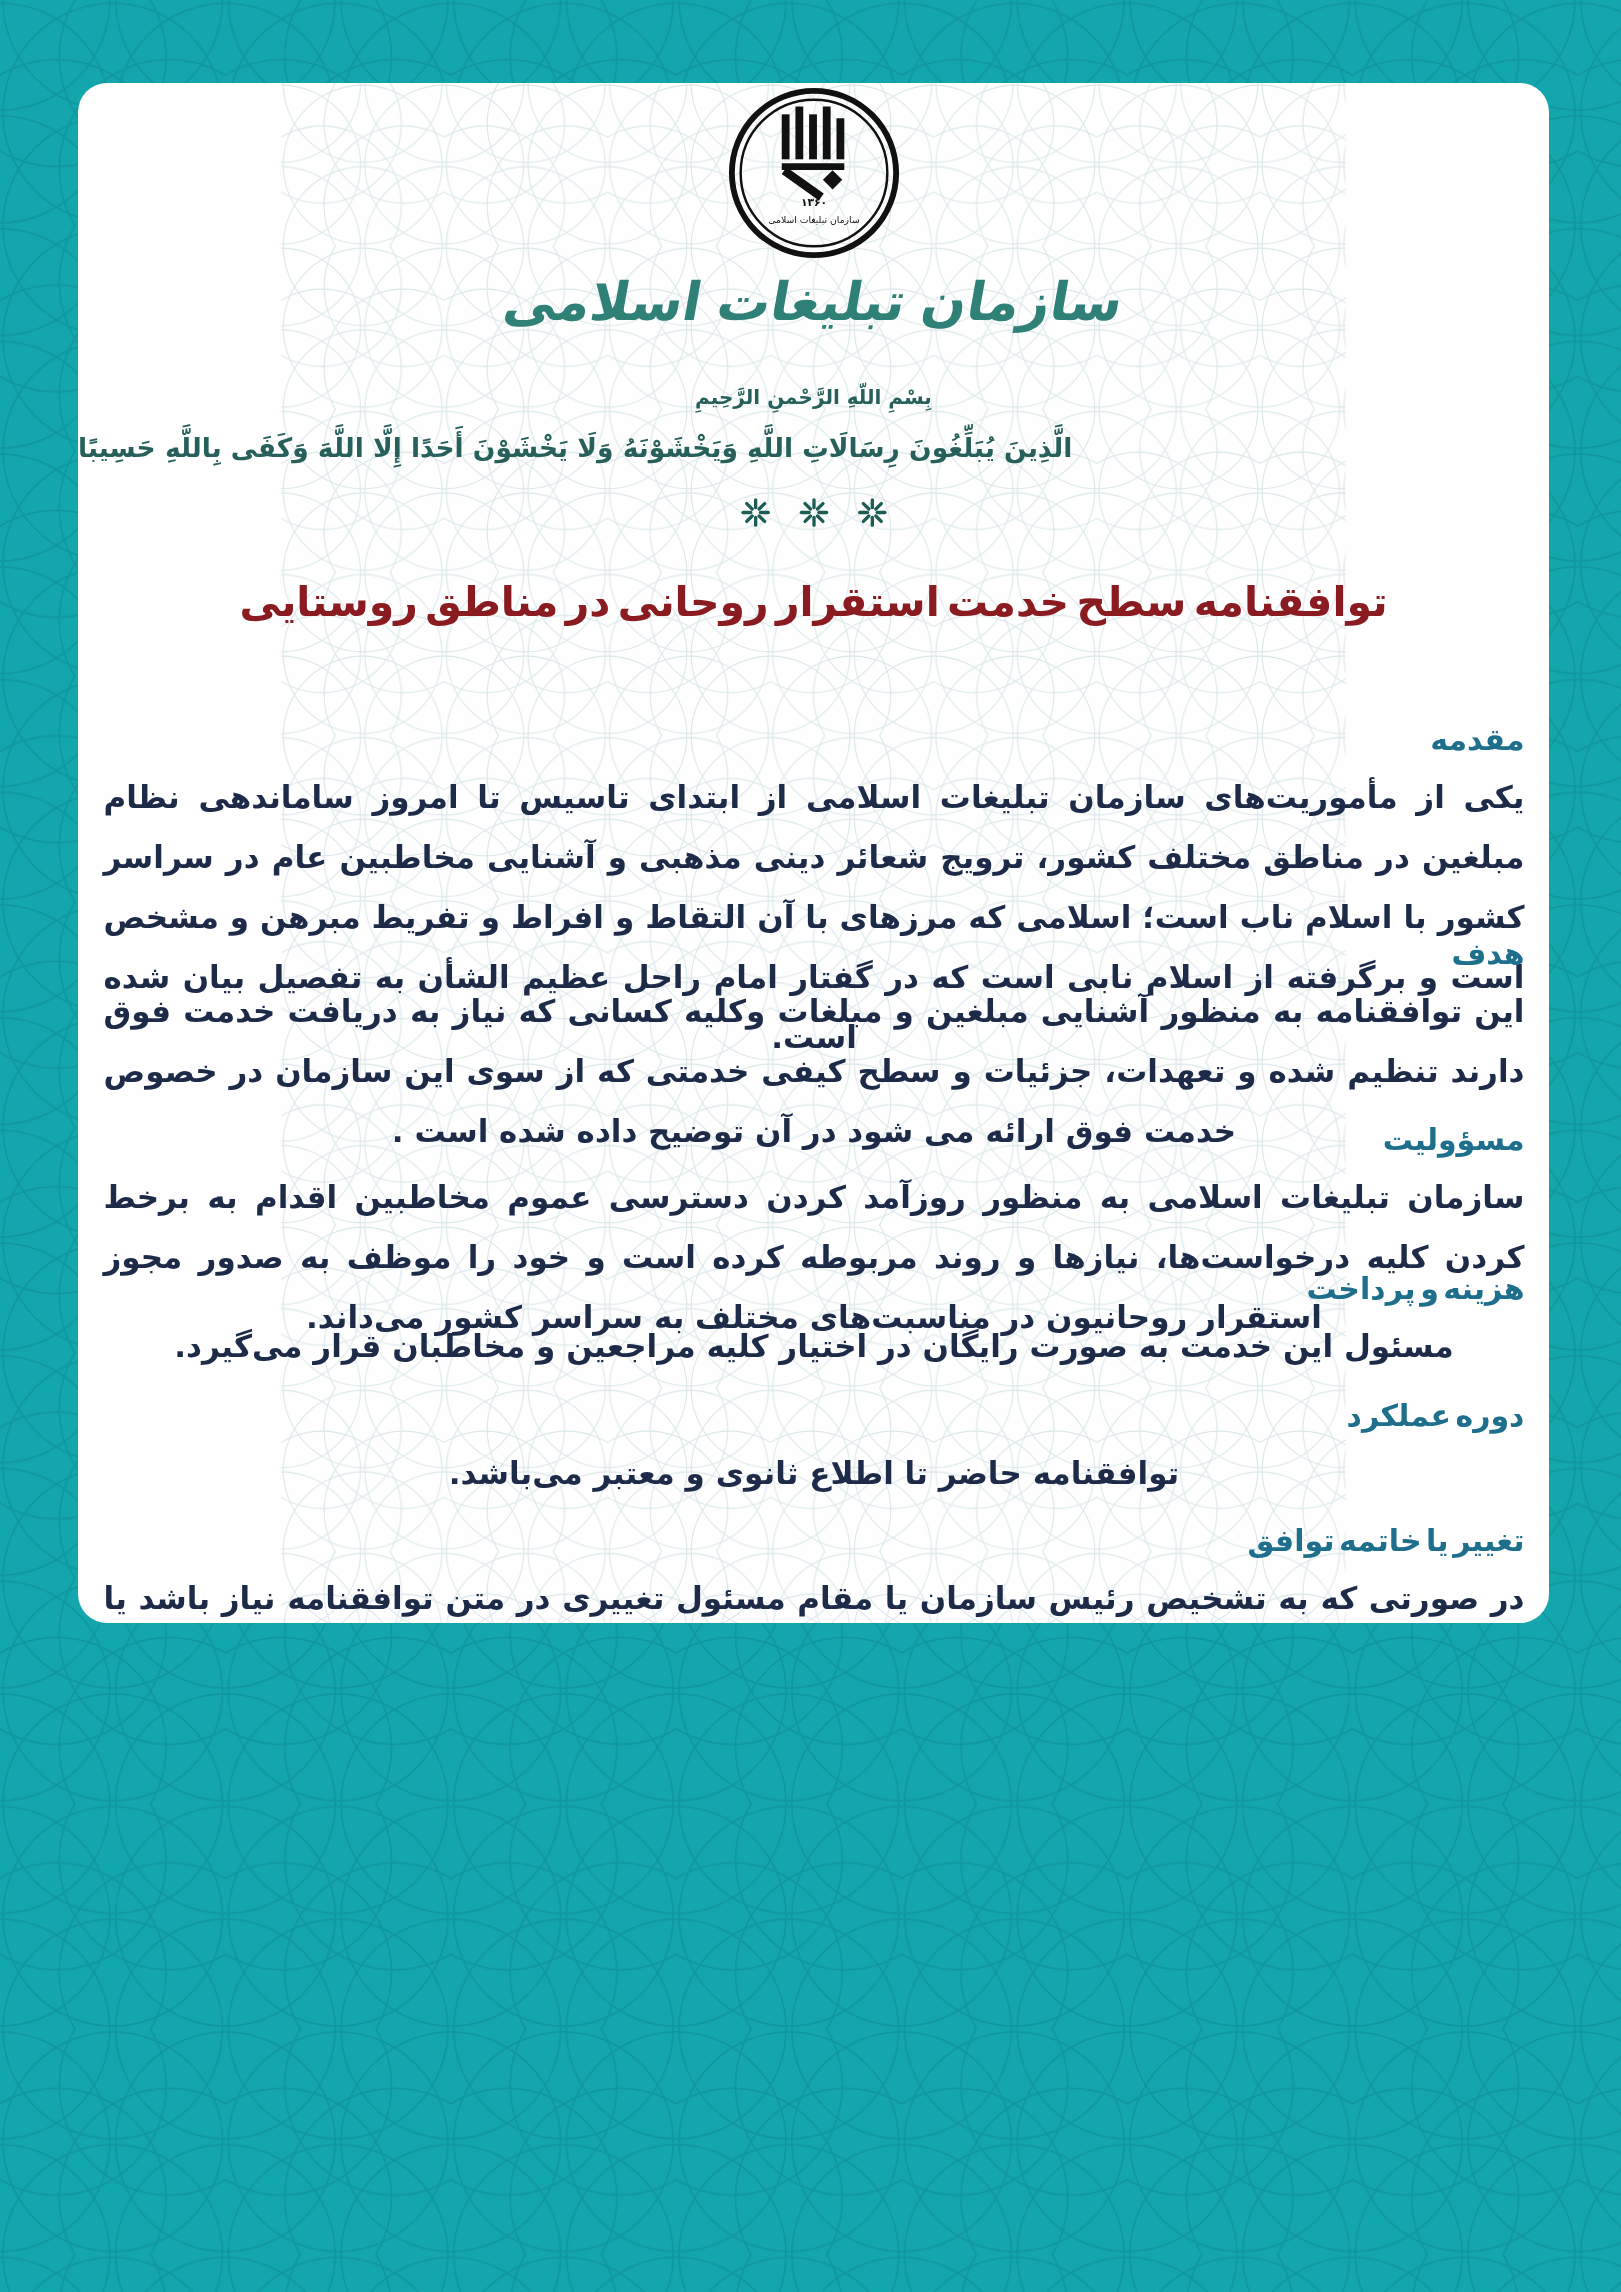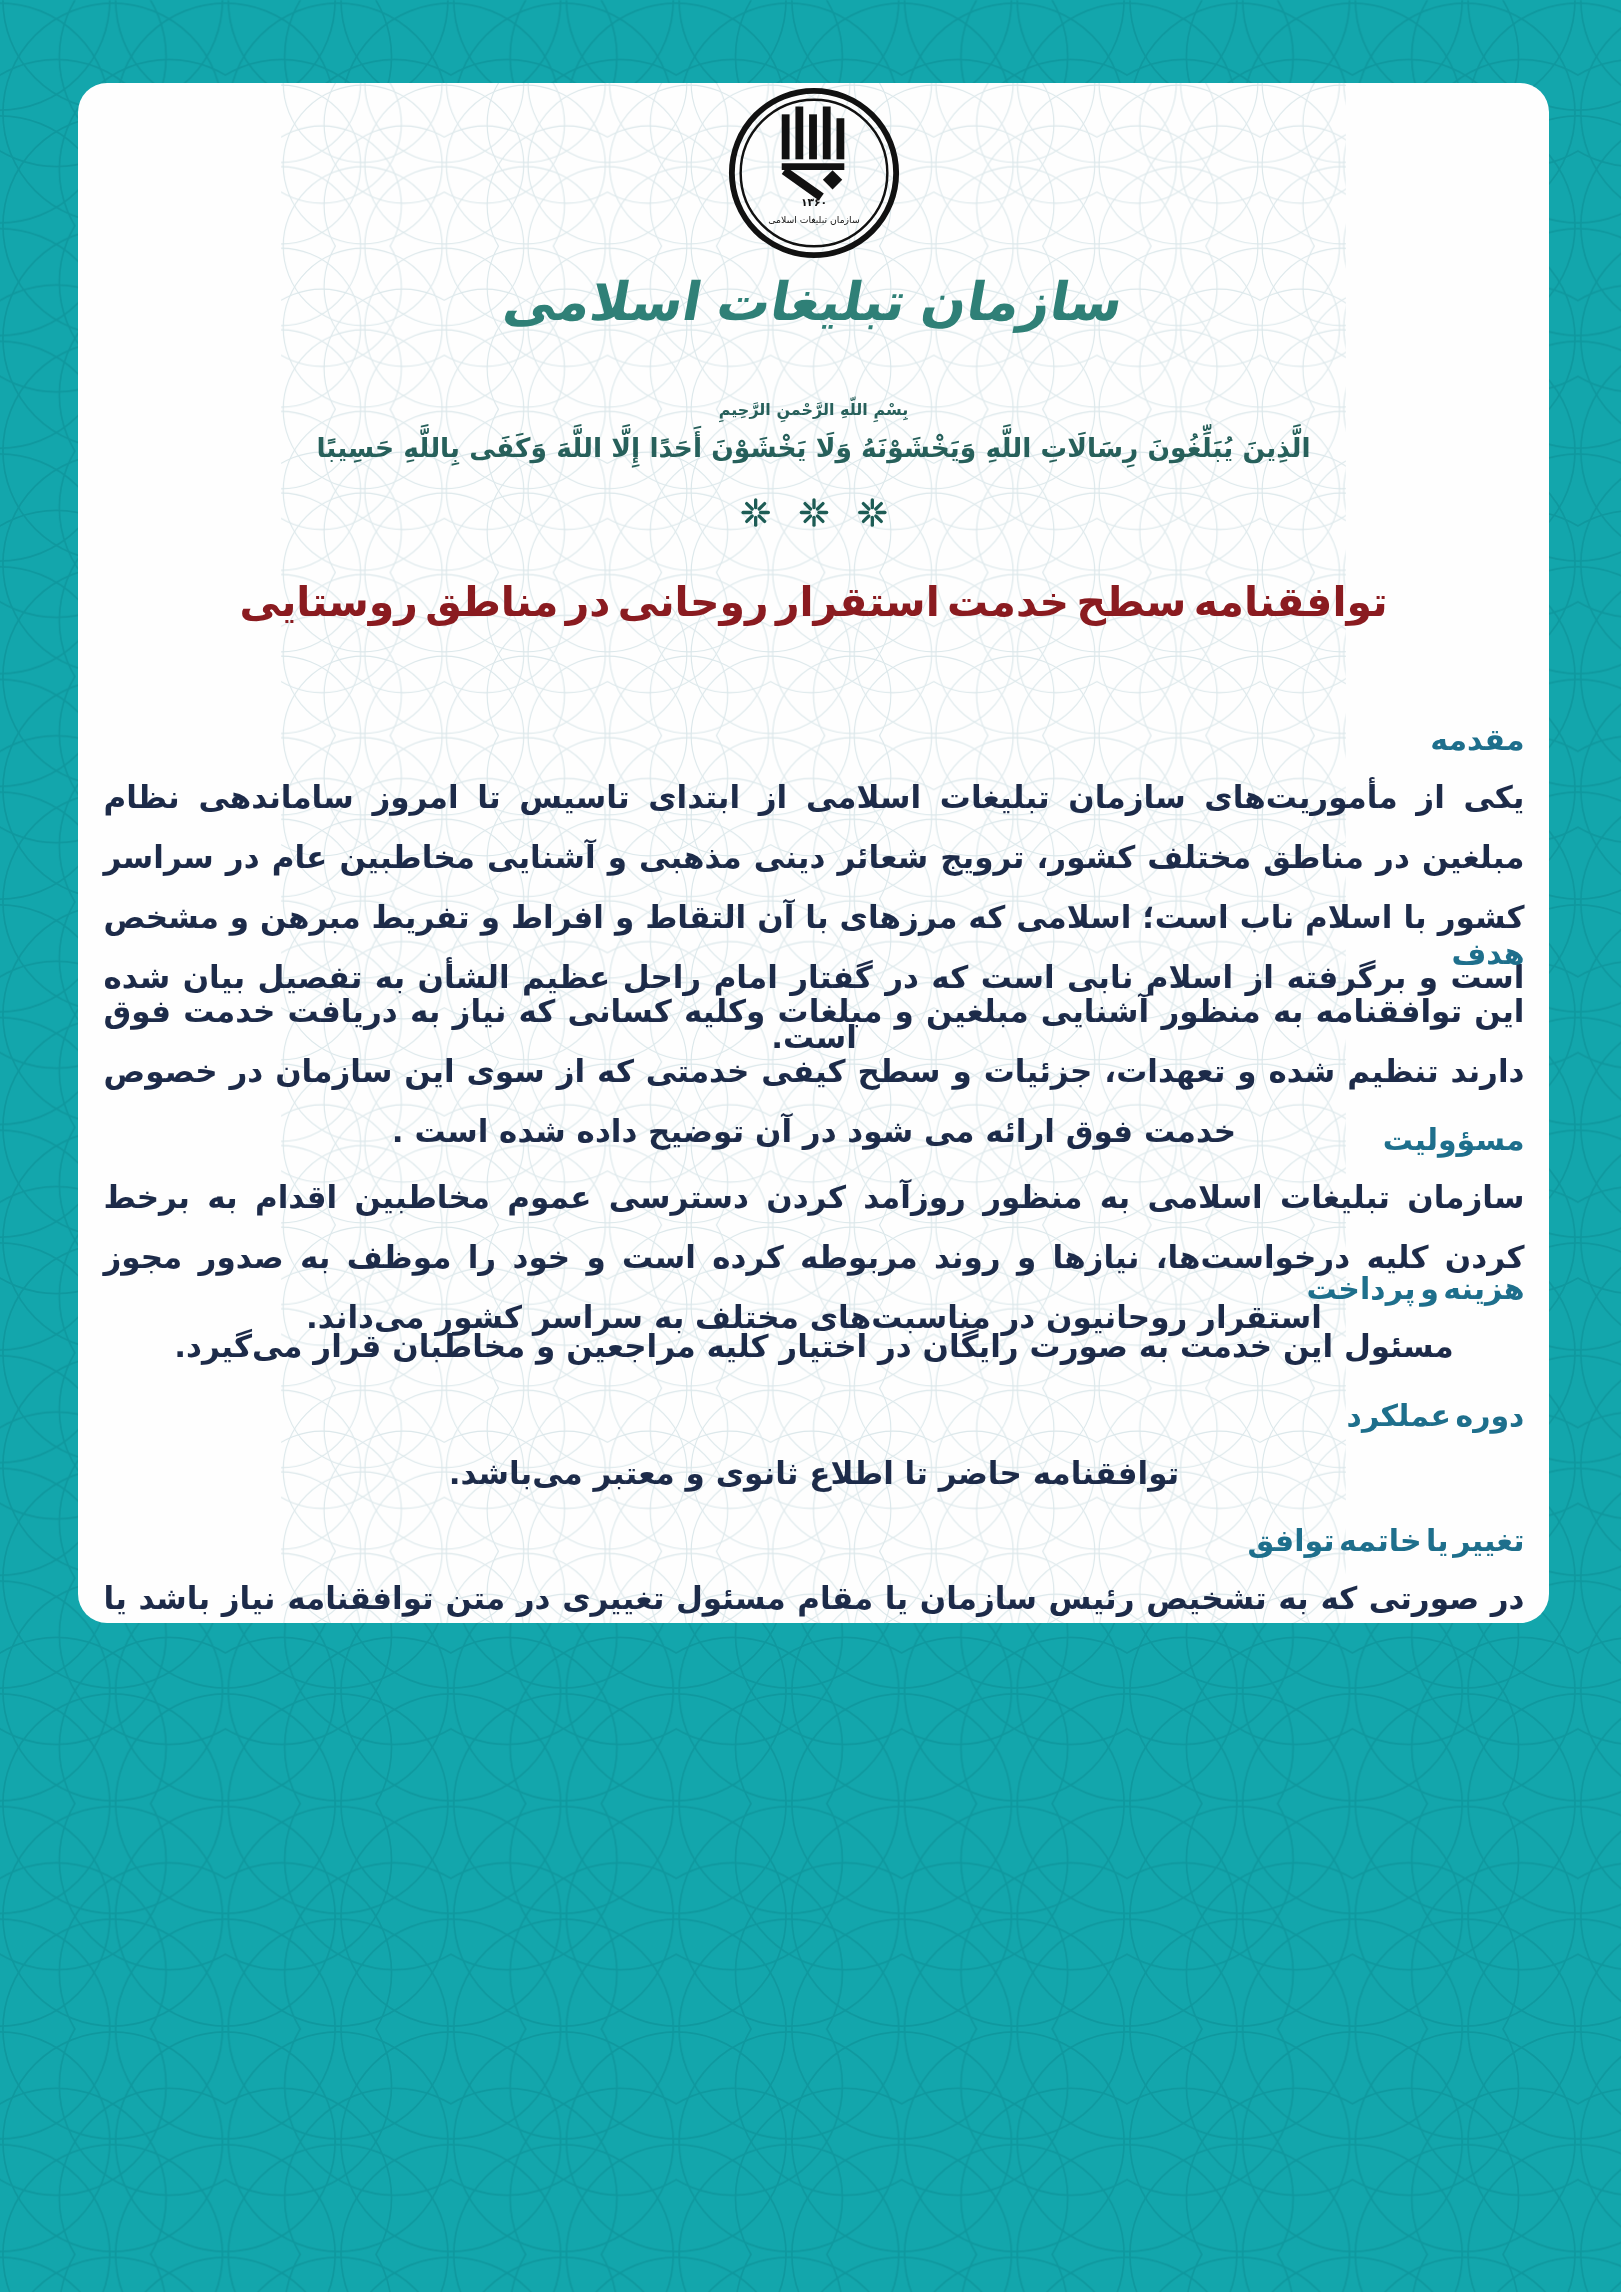--- a/index.html
+++ b/index.html
@@ -22,24 +22,24 @@
   .logo-wrap svg{display:inline-block;}
 
   .cal-name{
     position:absolute;top:178px;left:0;right:0;
     text-align:center;font-size:53px;font-weight:bold;
     color:#2f8077;transform:skewX(-10deg);
     word-spacing:-2px;line-height:82px;
   }
   .bismillah{
     position:absolute;top:298px;left:0;right:0;text-align:center;
-    font-size:16px;font-weight:bold;color:#27605b;line-height:33px;margin-top:12px;
+    font-size:20px;font-weight:bold;color:#27605b;line-height:33px;
   }
   .verse{
-    position:absolute;top:345px;left:0;right:0;text-align:center;
+    position:absolute;top:345px;left:0;right:0;text-align:left;
     font-size:26.5px;font-weight:bold;color:#27605b;line-height:39px;
   }
   .stars{position:absolute;top:412px;left:0;right:0;text-align:center;}
 
   .doc-title{
     position:absolute;top:490px;left:39px;right:39px;text-align:center;
     font-size:41px;font-weight:bold;color:#8a1b20;
     word-spacing:-6.9px;line-height:59px;
   }
 

